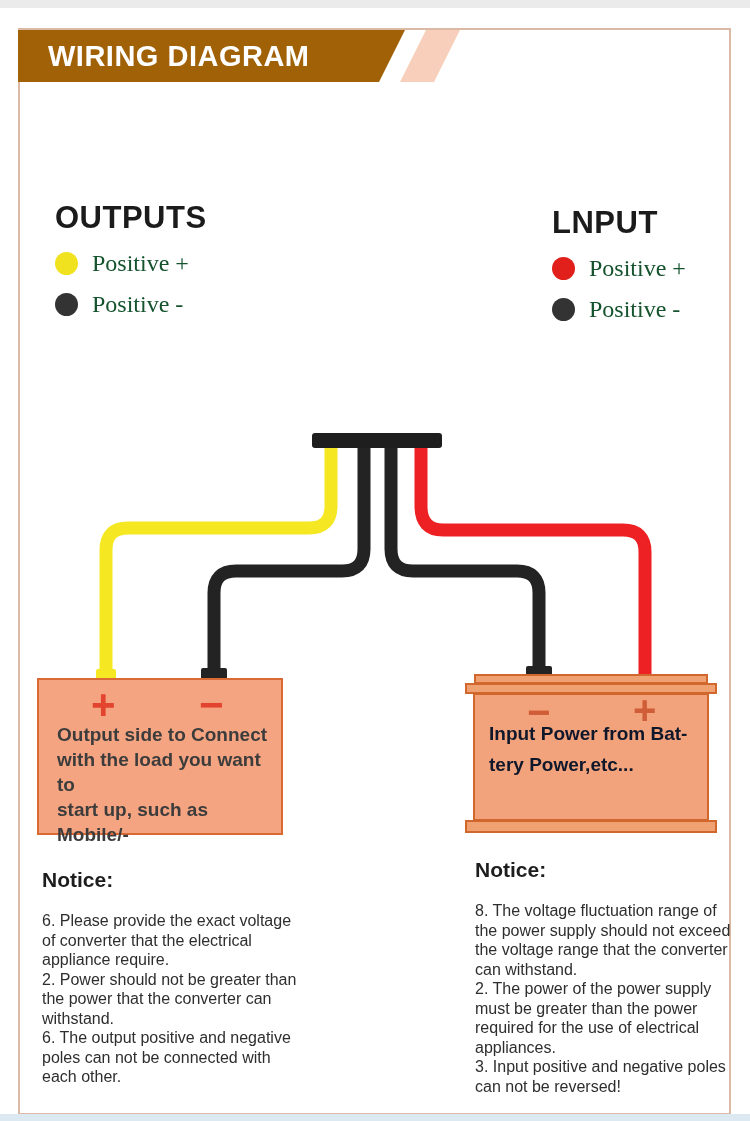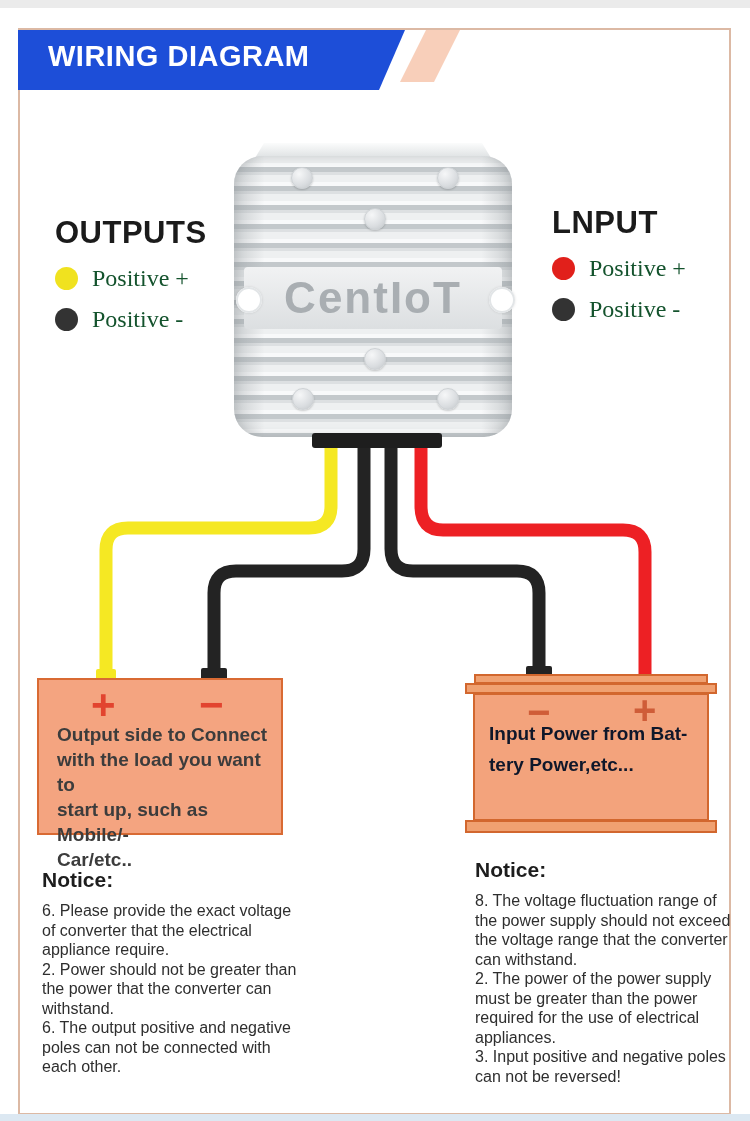--- a/index.html
+++ b/index.html
@@ -3,21 +3,21 @@
 <meta charset="utf-8">
 <style>
   html,body{margin:0;padding:0;background:#fff;}
   .page{position:relative;width:750px;height:1121px;background:#ffffff;overflow:hidden;
         font-family:"Liberation Sans","DejaVu Sans",sans-serif;}
   .top-strip{position:absolute;left:0;top:0;width:750px;height:8px;background:#ebebeb;}
   .bottom-strip{position:absolute;left:0;top:1114px;width:750px;height:7px;background:#dce8f2;}
   .frame{position:absolute;left:18px;top:28px;width:713px;height:1087px;border:2px solid #dcb9a4;box-sizing:border-box;background:#fff;}
 
   
-  .banner{position:absolute;left:18px;top:30px;width:387px;height:60px;background:#1d4ed8;
+  .banner{position:absolute;left:18px;top:30px;width:387px;height:52px;background:#a16207;
           clip-path:polygon(0 0,100% 0,calc(100% - 26px) 100%,0 100%);}
   .banner-title{position:absolute;left:30px;top:0;line-height:52px;font-size:29px;font-weight:bold;
                 color:#ffffff;letter-spacing:0.5px;white-space:nowrap;}
   .banner-stripe{position:absolute;left:400px;top:30px;width:60px;height:52px;background:#f8cfba;
                  clip-path:polygon(26px 0,100% 0,calc(100% - 26px) 100%,0 100%);}
 
   
   .legend{position:absolute;}
   .legend-title{font-size:31px;font-weight:bold;color:#1b1b1b;letter-spacing:0.5px;}
   .legend-row{display:flex;align-items:center;margin-top:14px;}
@@ -65,36 +65,36 @@
   .bat-body{position:absolute;left:8px;top:19px;width:236px;height:128px;background:#f3a37c;border:2px solid #d2672e;box-sizing:border-box;}
   .bat-bottom{position:absolute;left:0;top:146px;width:252px;height:13px;background:#f0a171;border:2px solid #d2672e;box-sizing:border-box;}
   .bat-minus{left:62px;top:18px;font-size:40px;color:#cf5d38;}
   .bat-plus{left:168px;top:16px;font-size:40px;color:#cf5d38;}
   .bat-text{position:absolute;left:24px;top:44px;font-size:19px;font-weight:bold;color:#0f172a;line-height:31px;}
 
   
   .notice{position:absolute;color:#2e2e2e;}
   .notice-left{left:42px;top:868px;width:262px;}
   .notice-right{left:475px;top:858px;width:256px;}
-  .notice-heading{font-size:21px;font-weight:bold;color:#1d1d1d;margin-bottom:9px;}
+  .notice-heading{font-size:21px;font-weight:bold;color:#1d1d1d;margin-bottom:19px;}
   .notice-item{font-size:16px;line-height:19.5px;}
 </style>
 </head>
 <body>
 
 <div class="page">
   <div class="top-strip"></div>
   <div class="frame"></div>
 
   <div class="banner">
     <div class="banner-title">WIRING DIAGRAM</div>
   </div>
   <div class="banner-stripe"></div>
 
-  <div class="legend" style="left:55px;top:215px;">
+  <div class="legend" style="left:55px;top:200px;">
     <div class="legend-title">OUTPUTS</div>
     <div class="legend-row">
       <span class="dot dot-yellow"></span>
       <span class="legend-label">Positive +</span>
     </div>
     <div class="legend-row">
       <span class="dot dot-black"></span>
       <span class="legend-label">Positive -</span>
     </div>
   </div>
@@ -114,45 +114,29 @@
   <svg class="wires" viewBox="0 0 750 1121">
     <path fill="none" stroke-width="13" d="M331 441 V506 Q331 528 309 528 H128 Q106 528 106 550 V681" stroke="#f5e823"></path>
     <path fill="none" stroke-width="13" d="M364 441 V549 Q364 571 342 571 H236 Q214 571 214 593 V681" stroke="#232323"></path>
     <path fill="none" stroke-width="13" d="M391 441 V549 Q391 571 413 571 H517 Q539 571 539 593 V678" stroke="#232323"></path>
     <path fill="none" stroke-width="13" d="M421 441 V506 Q421 530 443 530 H623 Q645 530 645 552 V678" stroke="#ed2024"></path>
     <rect x="96" y="669" width="20" height="11" rx="2" fill="#f5e823"></rect>
     <rect x="201" y="668" width="26" height="12" rx="2" fill="#232323"></rect>
     <rect x="526" y="666" width="26" height="12" rx="2" fill="#232323"></rect>
   </svg>
 
-  <div class="device">
-    <div class="device-plate"></div>
-    <div class="device-body"></div>
-    <div class="device-band">
-      <span class="device-brand">CentIoT</span>
-    </div>
-    <div class="rivet" style="left:57px;top:26px;"></div>
-    <div class="rivet" style="left:203px;top:26px;"></div>
-    <div class="rivet" style="left:130px;top:67px;"></div>
-    <div class="rivet" style="left:130px;top:207px;"></div>
-    <div class="rivet" style="left:58px;top:247px;"></div>
-    <div class="rivet" style="left:203px;top:247px;"></div>
-    <div class="side-hole" style="left:2px;top:146px;"></div>
-    <div class="side-hole" style="left:255px;top:146px;"></div>
-  </div>
   <div class="connector"></div>
 
   <div class="load-box">
     <div class="terminal load-plus">+</div>
     <div class="terminal load-minus">−</div>
     <div class="load-text">
       <div>Output side to Connect</div>
       <div>with the load you want to</div>
       <div>start up, such as Mobile/-</div>
-      <div>Car/etc..</div>
     </div>
   </div>
 
   <div class="battery">
     <div class="bat-step1"></div>
     <div class="bat-step2"></div>
     <div class="bat-body"></div>
     <div class="bat-bottom"></div>
     <div class="terminal bat-minus">−</div>
     <div class="terminal bat-plus">+</div>

